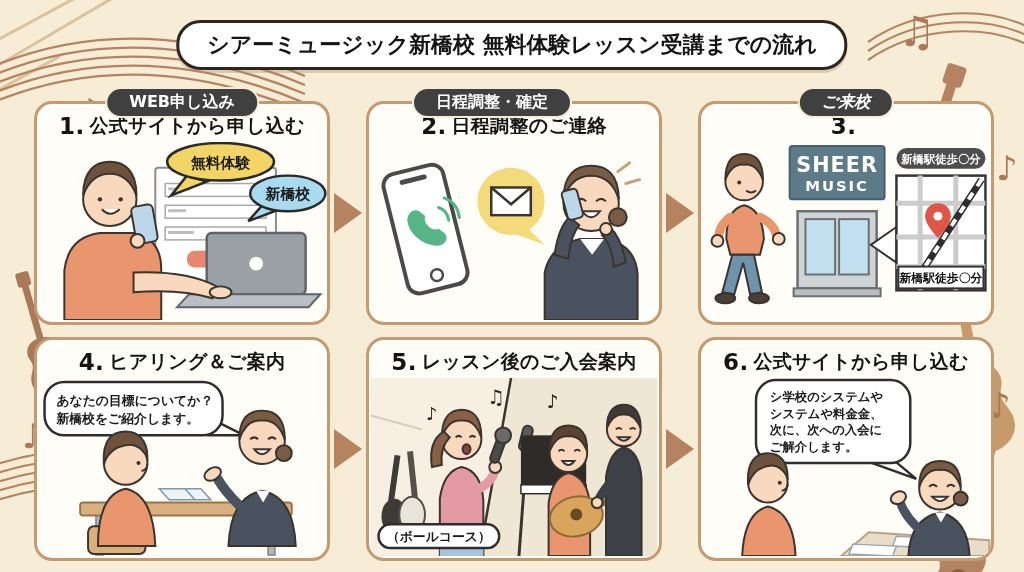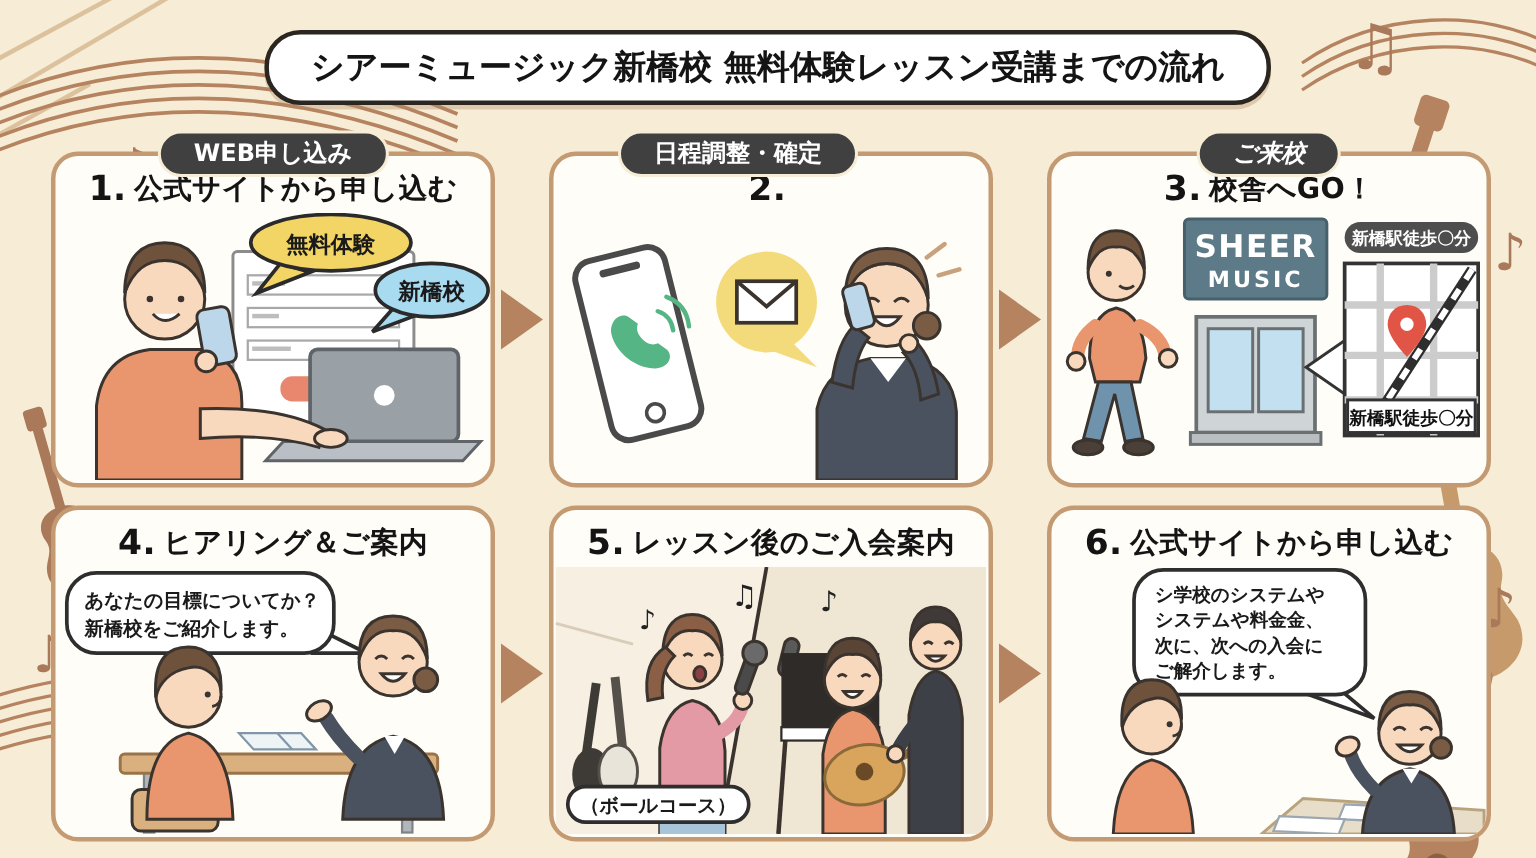--- a/index.html
+++ b/index.html
@@ -166,20 +166,21 @@
         <path d="M64,68 Q72,77 82,68" fill="#fff"></path>
         <rect x="96" y="64" width="22" height="38" rx="5" fill="#bcd7ea" transform="rotate(-10 107 83)"></rect>
         <circle cx="100" cy="100" r="7" fill="#f8d9bd"></circle>
       </g>
     </svg>
   </div>
 
   <div class="panel p2">
     <div class="heading">
       <span class="num">2.</span>
+      <span>日程調整のご連絡</span>
     </div>
     <svg class="illus" viewBox="0 0 290 180">
 
       <g transform="rotate(-14 56 90)">
         <rect x="25" y="26" width="62" height="124" rx="12" fill="#ffffff" stroke="#4a4a4a" stroke-width="4"></rect>
         <rect x="42" y="34" width="28" height="5" rx="2.5" fill="#4a4a4a"></rect>
         <circle cx="56" cy="136" r="6" fill="none" stroke="#4a4a4a" stroke-width="2.5"></circle>
         <path d="M40,78 c0,-9 9,-14 14,-9 l5,6 c-2,3 -2,6 0,10 c2,4 6,7 10,6 l5,6 c3,6 -3,12 -11,10 c-12,-3 -23,-16 -23,-29 z" fill="#55b585"></path>
         <path d="M74,70 q8,5 7,15" fill="none" stroke="#55b585" stroke-width="3" stroke-linecap="round"></path>
         <path d="M82,62 q12,8 10,23" fill="none" stroke="#55b585" stroke-width="3" stroke-linecap="round"></path>
@@ -207,21 +208,20 @@
         <rect x="196" y="48" width="16" height="30" rx="4" fill="#bcd7ea" transform="rotate(-15 204 63)"></rect>
         <path d="M258,122 Q254,98 242,86 L234,94 Q244,104 246,126 Z" fill="#49525e"></path>
         <circle cx="238" cy="88" r="6" fill="#f8d9bd"></circle>
       </g>
     </svg>
   </div>
 
   <div class="panel p3">
     <div class="heading">
       <span class="num">3.</span>
-      <span>校舎へGO！</span>
     </div>
     <svg class="illus" viewBox="0 0 290 180">
 
       <g stroke="#3a332e" stroke-width="2">
         <circle cx="42" cy="40" r="19" fill="#f8d9bd"></circle>
         <path d="M23,38 C23,18 32,12 42,12 C52,12 61,18 61,38 C56,26 49,22 42,23 C35,22 28,26 23,38 Z" fill="#6e523c"></path>
         <circle cx="37" cy="41" r="2" fill="#3a332e" stroke="none"></circle>
         <path d="M44,49 q5,4 10,0" fill="none"></path>
         <path d="M24,98 Q24,68 42,64 Q60,68 62,98 L58,114 L28,114 Z" fill="#e9966e"></path>
         <path d="M58,76 q15,7 17,20" fill="none" stroke="#e9966e" stroke-width="9" stroke-linecap="round"></path>

